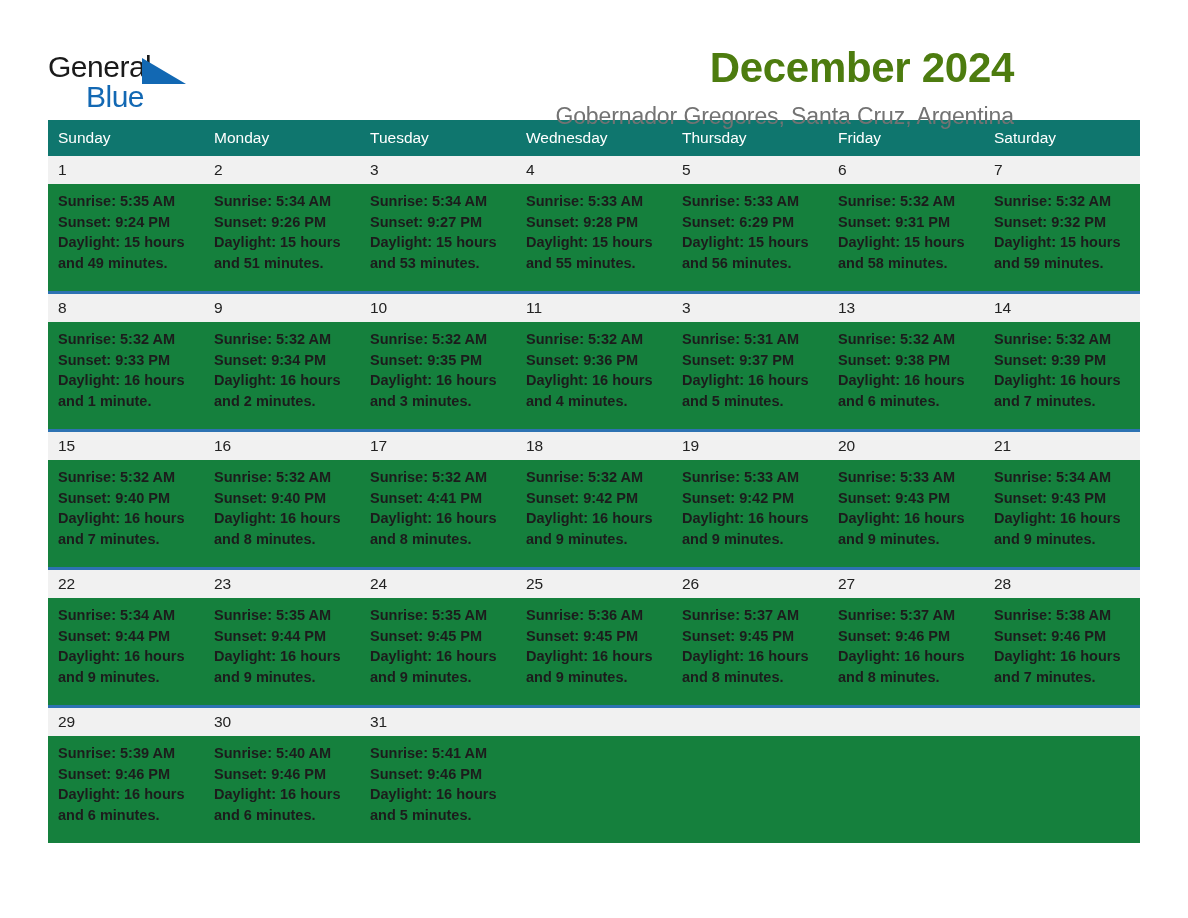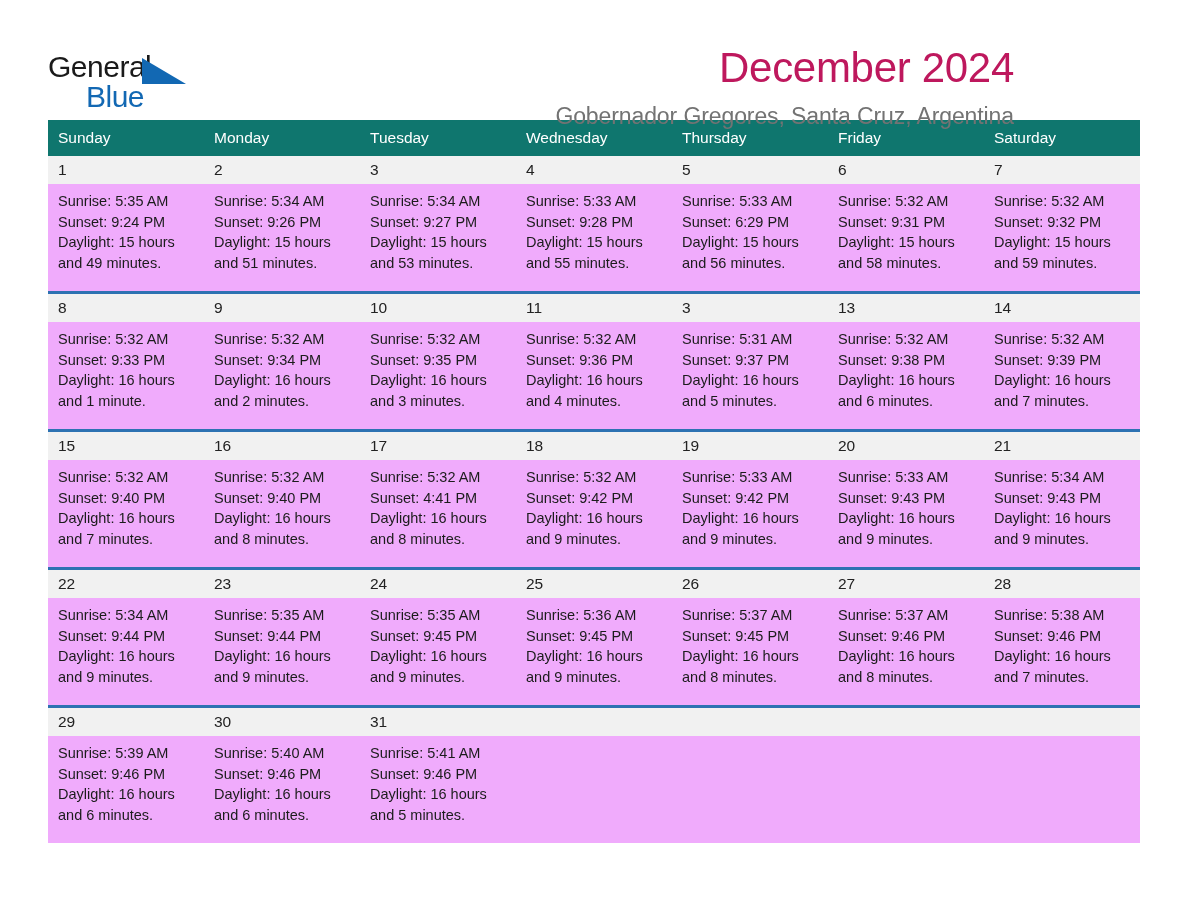--- a/index.html
+++ b/index.html
@@ -62,22 +62,22 @@
     color: #1268b3;
     font-family: "Liberation Sans", sans-serif;
   }
 
   .titles {
     text-align: right;
     padding-right: 2px;
   }
   .cal-title {
     font-size: 42px;
-    font-weight: normal;
-    color: #be185d;
+    font-weight: bold;
+    color: #4d7c0f;
     line-height: 1.06;
     letter-spacing: -0.3px;
   }
   .cal-subtitle {
     font-size: 23px;
     font-weight: normal;
     color: #737373;
     margin-top: 12px;
     letter-spacing: -0.1px;
   }
@@ -107,24 +107,25 @@
     color: #222222;
     padding: 5px 0 5px 10px;
     height: 27px;
     vertical-align: middle;
   }
   tr.week-dates.first td {
     border-top: none;
   }
 
   tr.week-info td {
-    background: #f0abfc;
+    background: #15803d;
     vertical-align: top;
     padding: 7px 6px 18px 10px;
     height: 106px;
+    font-weight: bold;
   }
 
   .info-line {
     font-size: 14.5px;
     color: #1c1c1c;
     line-height: 20.5px;
     white-space: nowrap;
   }
 </style>
 </head>

